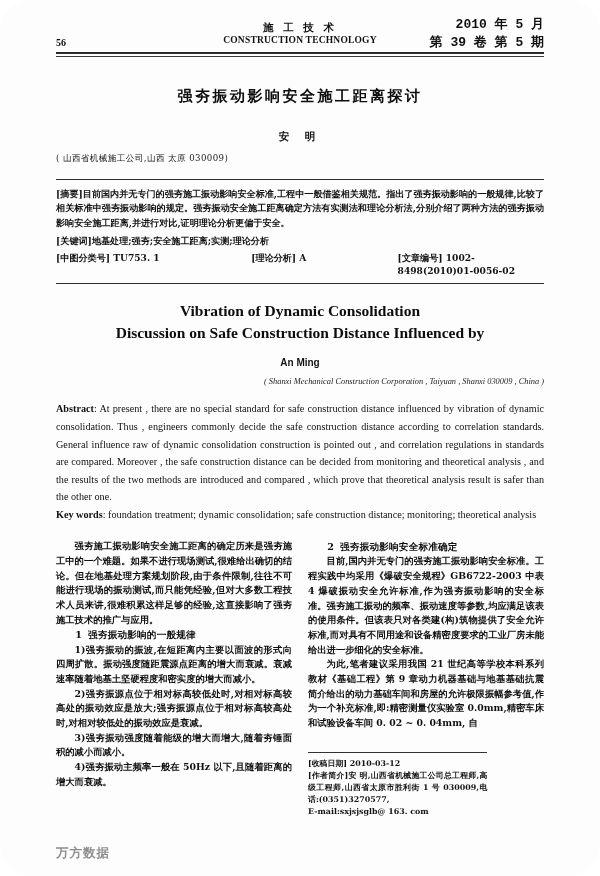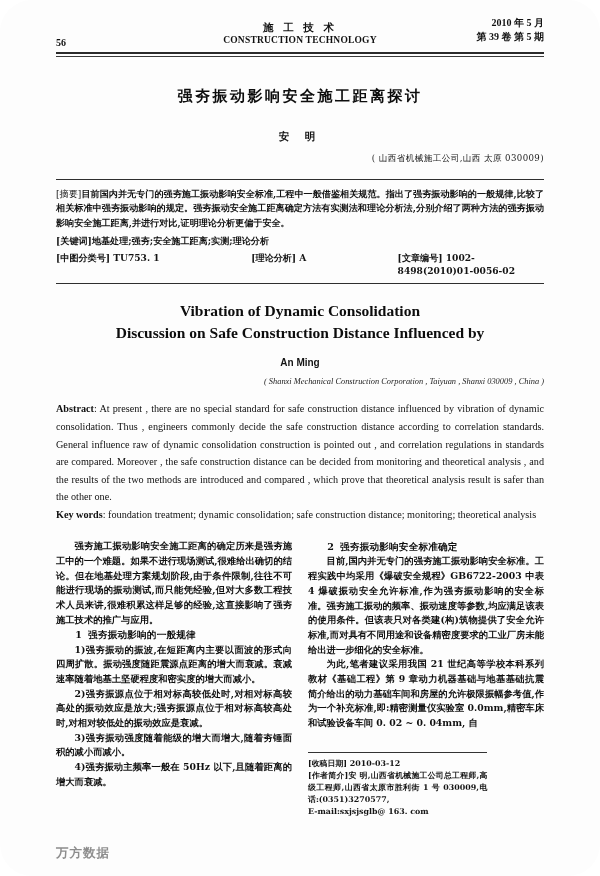--- a/index.html
+++ b/index.html
@@ -59,22 +59,22 @@
     font-size: 10px;
     font-weight: 600;
     color: #111;
   }
   .runhead-right {
     position: absolute;
     right: 0;
     top: 16px;
     text-align: right;
     line-height: 1.35;
-    font-family: Liberation Serif, serif;
-    font-size: 10px;
+    font-family: Liberation Mono, monospace;
+    font-size: 13px;
     font-weight: 600;
     color: #111;
     white-space: nowrap;
   }
   .rule-double {
     border-top: 2.1px solid #2b2b2b;
     border-bottom: 0.8px solid #3a3a3a;
     height: 1.6px;
     margin: 0 0 0 0;
   }
@@ -92,21 +92,21 @@
   .author-cn {
     text-align: center;
     font-family: "DejaVu Serif", "Liberation Serif", serif;
     font-size: 10.5px;
     letter-spacing: 6px;
     font-weight: 600;
     margin-top: 24px;
     color: #141414;
   }
   .affil-cn {
-    text-align: right;
+    text-align: left;
     font-family: "DejaVu Serif", "Liberation Serif", serif;
     font-size: 8.6px;
     letter-spacing: 0.4px;
     margin-top: 9px;
     color: #1a1a1a;
   }
 
   
   .abs-cn-wrap {
     margin-top: 14px;
@@ -116,21 +116,21 @@
   }
   .abs-cn {
     font-family: "DejaVu Serif", "Liberation Serif", serif;
     font-size: 9.1px;
     line-height: 1.62;
     text-align: justify;
     text-justify: inter-character;
     color: #131313;
     font-weight: 600;
   }
-  .abs-cn .lbl { font-weight: 400; }
+  .abs-cn .lbl { font-weight: 700; }
   .kw-cn {
     font-family: "DejaVu Serif", "Liberation Serif", serif;
     font-size: 9.1px;
     line-height: 1.62;
     margin-top: 3px;
     font-weight: 600;
     color: #131313;
   }
   .clsline {
     font-family: "DejaVu Serif", "Liberation Serif", serif;

